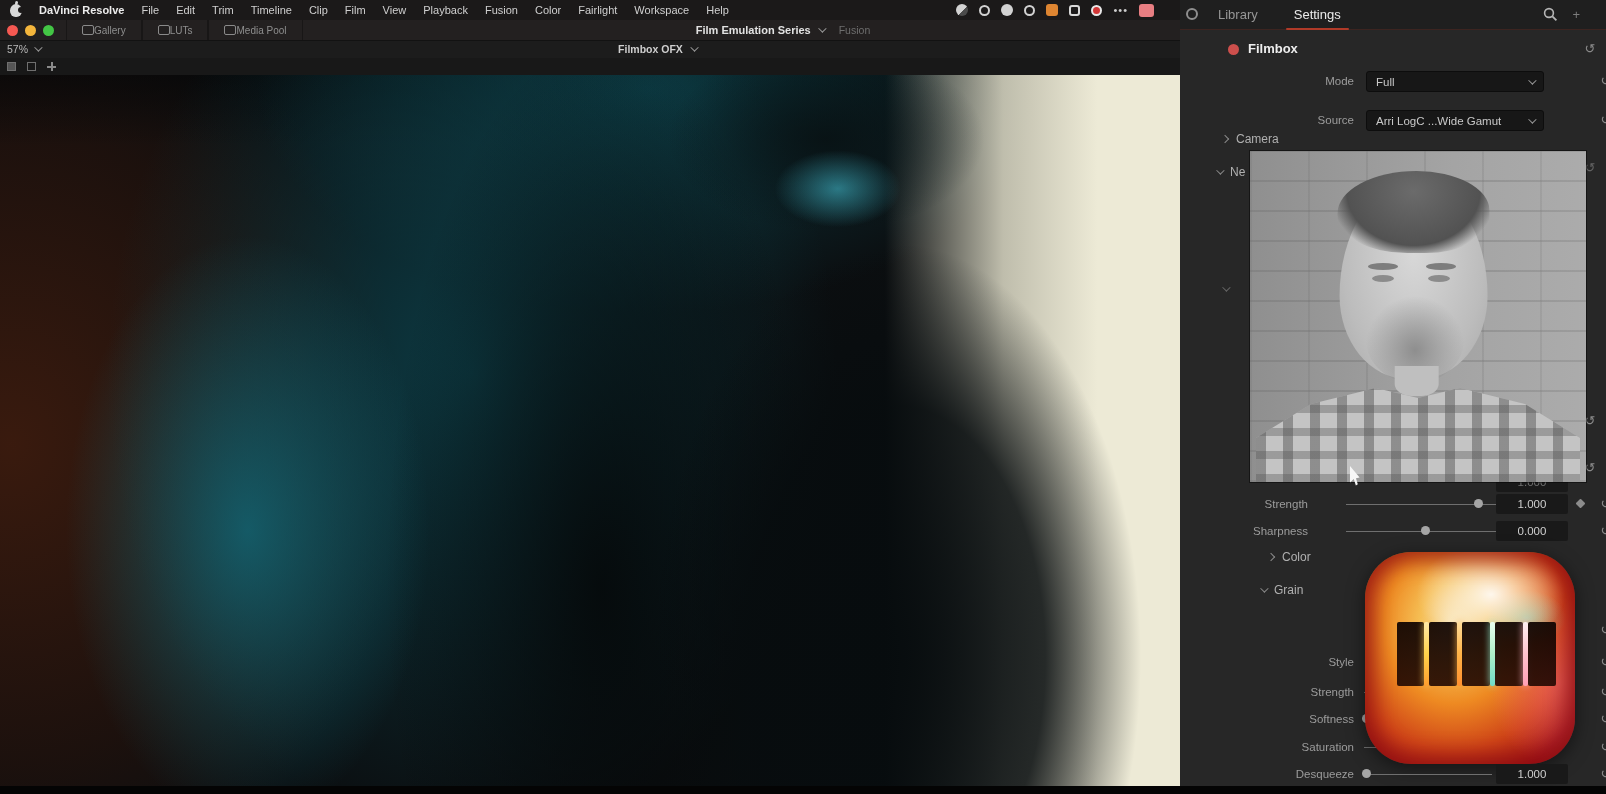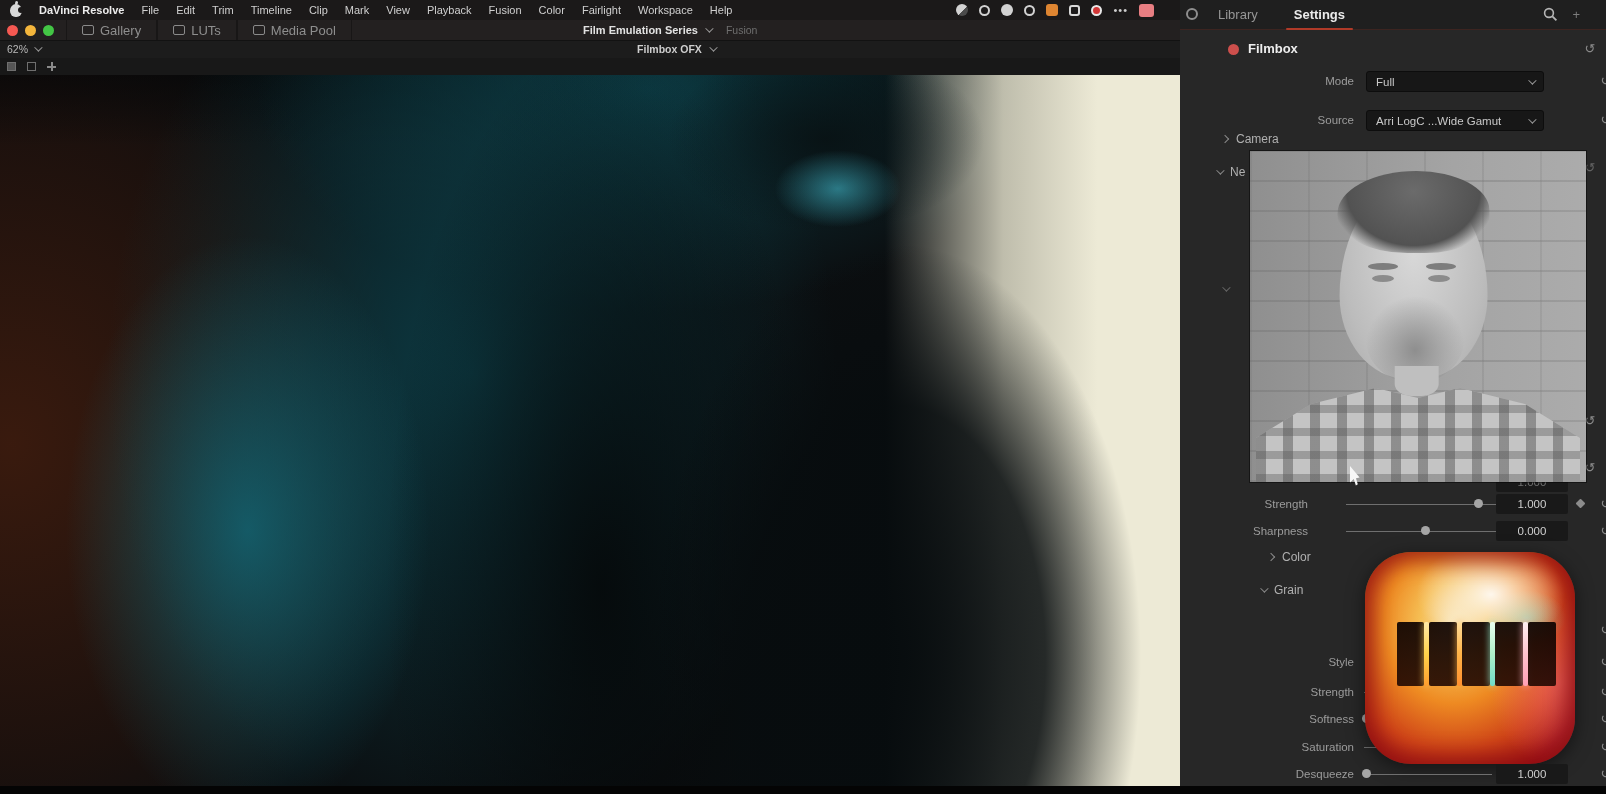--- a/index.html
+++ b/index.html
@@ -24,37 +24,37 @@
   .mi.square { background:transparent; border:2px solid #d8d8d8; border-radius:3px; }
   .mi.red { background:#d23737; border:2px solid #e8e8e8; }
   .mdots { color:#cdcdcd; font-size:11px; letter-spacing:1px; }
   .mpink { width:15px; height:13px; border-radius:3px; background:#e87e82; }
 
   
   .toolbar { position:absolute; top:20px; left:0; width:1180px; height:20px; background:#232020;
              display:flex; align-items:center; }
   .lights { display:flex; gap:7px; padding:0 12px 0 7px; }
   .light { width:11px; height:11px; border-radius:50%; }
-  .tbtn { display:flex; align-items:center; gap:6px; height:100%; padding:0 15px;
-          border-left:1px solid #181616; border-right:1px solid #181616; color:#8e8e8e; font-size:13px; }
+  .tbtn { display:flex; align-items:center; height:100%; padding:0 15px;
+          border-left:1px solid #181616; border-right:1px solid #181616; color:#8e8e8e; font-size:10px; }
   .tico { width:12px; height:10px; border:1px solid #8a8a8a; border-radius:2px; position:relative; }
   .tico.grid::before { content:""; position:absolute; inset:2px; background:
       linear-gradient(90deg, transparent 45%, #8a8a8a 45%, #8a8a8a 55%, transparent 55%),
       linear-gradient(0deg, transparent 45%, #8a8a8a 45%, #8a8a8a 55%, transparent 55%); }
-  .preset { position:absolute; left:583px; width:400px; top:0; height:20px; display:flex; align-items:center; gap:7px; }
+  .preset { position:absolute; left:583px; width:400px; top:0; height:20px; display:flex; align-items:center; justify-content:center; gap:7px; }
   .preset-name { font-size:11px; font-weight:bold; color:#e2e2e2; }
   .preset-status { font-size:10.5px; color:#6e6e6e; margin-left:8px; }
   .chev { width:6px; height:6px; border-right:1.5px solid #9a9a9a; border-bottom:1.5px solid #9a9a9a;
           transform:rotate(45deg) translateY(-2px); display:inline-block; }
   .chev.r { transform:rotate(-45deg); }
 
   
   .viewer-head { position:absolute; top:40px; left:0; width:1180px; height:18px; background:#1c1c1c; border-top:1px solid #121212; }
   .zoomctl { position:absolute; left:7px; top:2px; display:flex; gap:6px; align-items:center; color:#b9b9b9; font-size:10.5px; }
-  .ofx { position:absolute; left:657px; top:2px; transform:translateX(-50%); display:flex; gap:7px; align-items:center; color:#cfcfcf; font-size:10.5px; font-weight:bold;margin-left:19px; }
+  .ofx { position:absolute; left:657px; top:2px; transform:translateX(-50%); display:flex; gap:7px; align-items:center; color:#cfcfcf; font-size:10.5px; font-weight:bold; }
   .viewer-tools { position:absolute; top:58px; left:0; width:1180px; height:17px; background:#181818; display:flex; align-items:center; gap:11px; padding:0 7px; }
   .vt { width:9px; height:9px; border:1px solid #6f6f6f; }
   .vt.sq { background:#555; }
   .vt.cross { border:none; position:relative; }
   .vt.cross::before { content:""; position:absolute; left:4px; top:0; width:1.5px; height:9px; background:#8a8a8a; }
   .vt.cross::after { content:""; position:absolute; left:0; top:4px; width:9px; height:1.5px; background:#8a8a8a; }
 
   
   .video { position:absolute; top:75px; left:0; width:1180px; height:711px; background-color:#0b0e10;
     background-image:
@@ -69,21 +69,21 @@
       linear-gradient(180deg, rgba(4,5,6,.55), rgba(4,5,6,0) 10%),
       radial-gradient(500px 580px at 1% 52%, rgba(60,27,14,.95), rgba(42,19,11,.55) 55%, rgba(42,19,11,0) 80%);
   }
 
   
   .panel { position:absolute; left:1180px; top:0; width:426px; height:794px; background:#272727; }
   .tabbar { position:absolute; top:0; left:0; width:426px; height:30px; background:#1f1f1f;
             border-bottom:1px solid #3c2420; display:flex; align-items:center; gap:36px; padding-left:38px; }
   .corner-ico { position:absolute; left:6px; top:8px; width:12px; height:12px; border:2px solid #8f8f8f; border-radius:50%; }
   .tab { font-size:13px; color:#969696; position:relative; }
-  .tab.active { color:#ebebeb; font-weight:bold; }
+  .tab.active { color:#ebebeb; font-weight:normal; }
   .tab.active::after { content:""; position:absolute; left:-8px; right:-8px; bottom:-8px; height:2.5px; border-radius:2px; background:#b03a28; }
   .searchwrap { margin-left:auto; margin-right:26px; display:flex; align-items:center; gap:14px; }
   .plus { color:#7d7d7d; font-size:13px; }
 
   .prow { position:absolute; left:0; width:426px; height:24px;margin-left:16px; }
   .plabel { position:absolute; left:0; top:0; width:158px; text-align:right; color:#9c9c9c; font-size:11.5px; line-height:24px; }
   .plabel.wide { width:112px; }
   .dropdown { position:absolute; left:170px; top:2px; width:178px; height:21px; background:#171717; border:1px solid #0d0d0d;
               border-radius:3px; color:#c9c9c9; font-size:11.5px; display:flex; align-items:center; justify-content:space-between; padding:0 9px; }
   .track { position:absolute; top:11.5px; height:1.5px; background:#6f6f6f; }
@@ -154,21 +154,21 @@
   <div class="left">
 
     <div class="menubar">
       <span class="apple"></span>
       <span class="appname">DaVinci Resolve</span>
       <span class="mitem">File</span>
       <span class="mitem">Edit</span>
       <span class="mitem">Trim</span>
       <span class="mitem">Timeline</span>
       <span class="mitem">Clip</span>
-      <span class="mitem">Mark</span>
+      <span class="mitem">Film</span>
       <span class="mitem">View</span>
       <span class="mitem">Playback</span>
       <span class="mitem">Fusion</span>
       <span class="mitem">Color</span>
       <span class="mitem">Fairlight</span>
       <span class="mitem">Workspace</span>
       <span class="mitem">Help</span>
       <span class="mright">
         <span class="mi half"></span>
         <span class="mi"></span>
@@ -202,21 +202,21 @@
       </span>
       <span class="preset">
         <span class="preset-name">Film Emulation Series</span>
         <span class="chev"></span>
         <span class="preset-status">Fusion</span>
       </span>
     </div>
 
     <div class="viewer-head">
       <span class="zoomctl">
-        <span>62%</span>
+        <span>57%</span>
         <span class="chev"></span>
       </span>
       <span class="ofx">
         <span>Filmbox OFX</span>
         <span class="chev"></span>
       </span>
     </div>
 
     <div class="viewer-tools">
       <span class="vt sq"></span>

